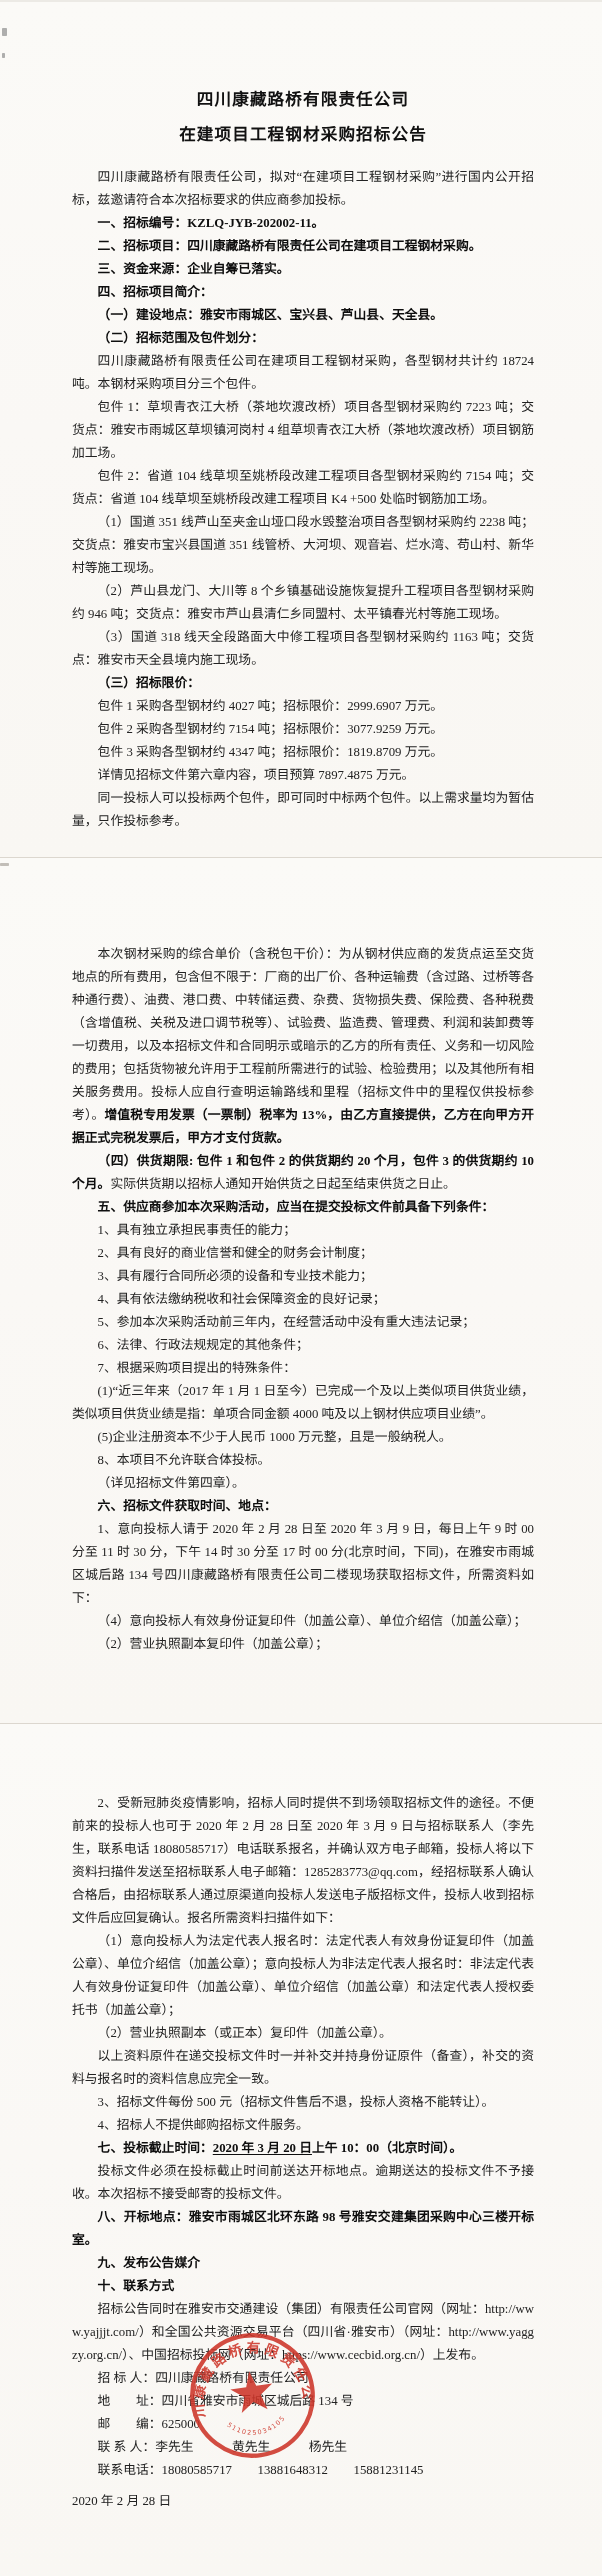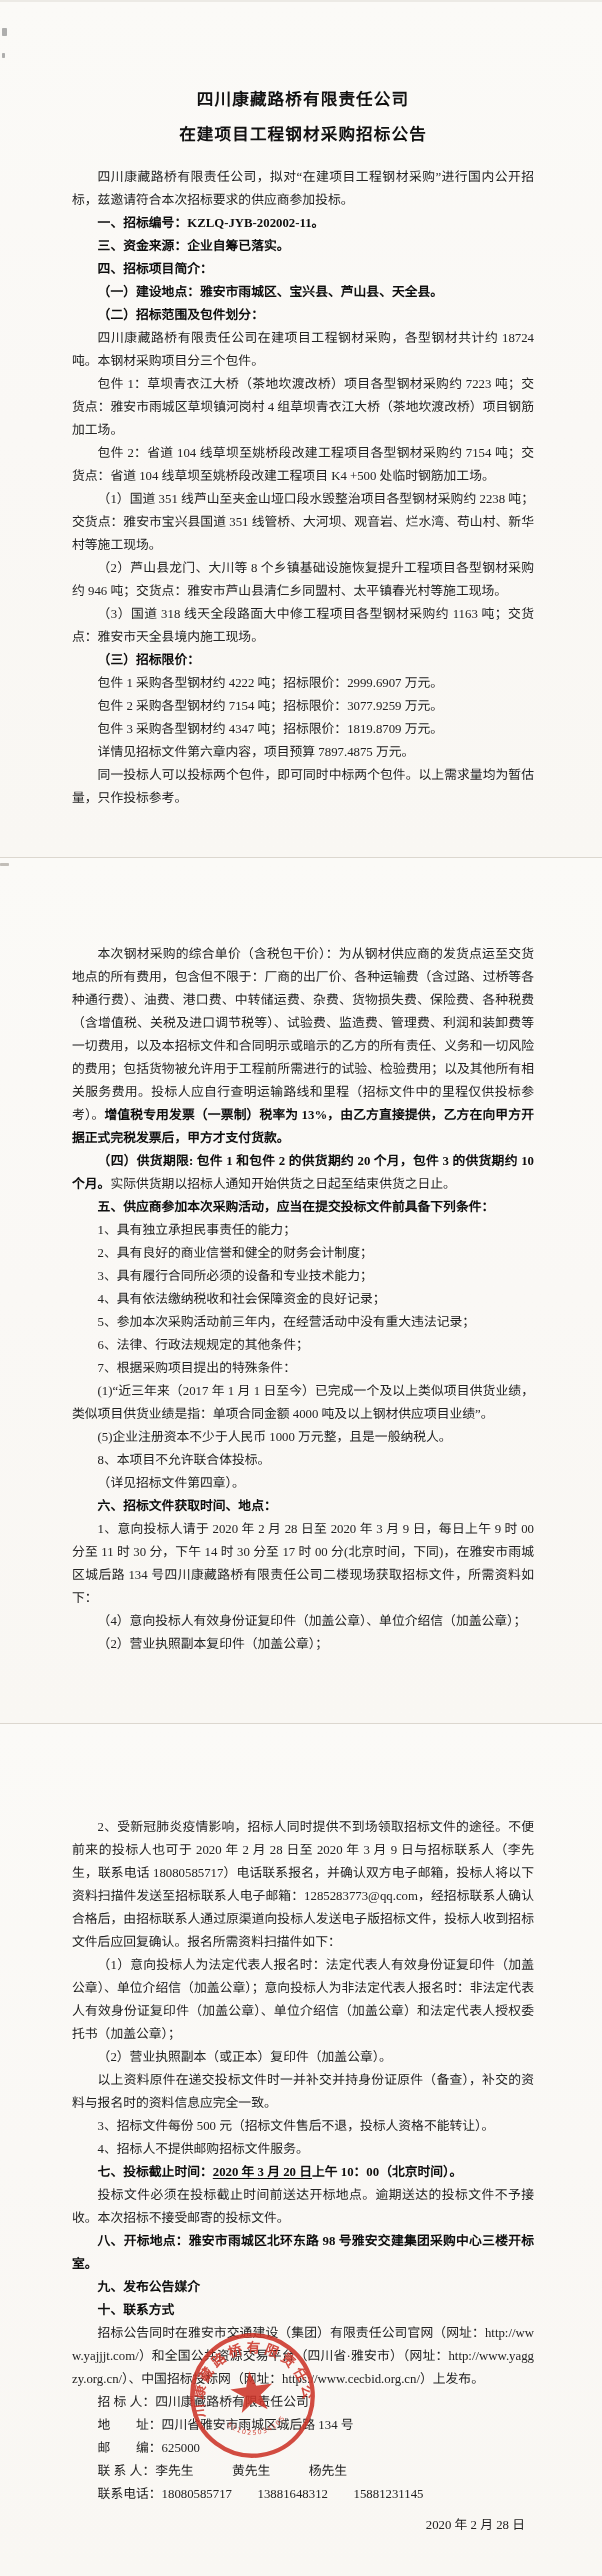--- a/index.html
+++ b/index.html
@@ -15,37 +15,37 @@
   }
   .page{
     position:relative;
     box-sizing:border-box;
     overflow:hidden;
     padding-left:72px;padding-right:68px;
     background:linear-gradient(180deg,#fbfaf7 0%,#faf8f5 50%,#f9f7f3 100%);
   }
   .page-1{height:857px;padding-top:87px;border-top:2.3px solid #eceae5;}
   .page-2{height:866px;padding-top:85px;border-top:1.5px solid #dcd7cf;}
-  .page-3{height:854px;padding-top:92px;border-top:1.5px solid #dcd7cf;}
+  .page-3{height:854px;padding-top:68px;border-top:1.5px solid #dcd7cf;}
   .title{
     margin:0 0 12px 0;
     font-size:16.6px;line-height:22.6px;
     font-weight:bold;text-align:center;
     letter-spacing:1.1px;color:#111;
   }
   .title.last{margin-bottom:19.6px;}
   .para{
     margin:0;
     font-size:12.8px;line-height:23px;
     text-align:justify;text-indent:2em;
     word-break:break-all;
   }
   .para .b{font-weight:bold;color:#0e0e0e;}
   .para .u{text-decoration:underline;text-underline-offset:2.3px;}
-  .para.right{text-align:right;text-indent:0;padding-right:9px;margin-top:7.5px;font-family:Liberation Serif, serif;}
+  .para.right{text-indent:0;padding-right:9px;margin-top:7.5px;font-family:Liberation Serif, serif;}
   .seal{
     position:absolute;left:188px;top:607px;
     width:129px;height:129px;
     opacity:.88;
     transform:rotate(-8deg);
     pointer-events:none;
   }
   .mark{position:absolute;background:#8d8d8d;border-radius:0.8px;opacity:.7;}
   .m1{left:1.5px;top:25.6px;width:5.3px;height:8.3px;}
   .m2{left:1.5px;top:51px;width:3.8px;height:5.3px;}
@@ -57,32 +57,33 @@
 <div class="doc">
 
   <section class="page page-1">
     <span class="mark m1"></span>
     <span class="mark m2"></span>
     <h1 class="title">四川康藏路桥有限责任公司</h1>
     <h1 class="title last">在建项目工程钢材采购招标公告</h1>
     <div class="content">
         <p class="para"><span>四川康藏路桥有限责任公司，拟对“在建项目工程钢材采购”进行国内公开招标，兹邀请符合本次招标要求的供应商参加投标。</span></p>
         <p class="para"><span class="b">一、招标编号：KZLQ-JYB-202002-11。</span></p>
+        <p class="para"><span class="b">二、招标项目：四川康藏路桥有限责任公司在建项目工程钢材采购。</span></p>
         <p class="para"><span class="b">三、资金来源：企业自筹已落实。</span></p>
         <p class="para"><span class="b">四、招标项目简介：</span></p>
         <p class="para"><span class="b">（一）建设地点：雅安市雨城区、宝兴县、芦山县、天全县。</span></p>
         <p class="para"><span class="b">（二）招标范围及包件划分：</span></p>
         <p class="para"><span>四川康藏路桥有限责任公司在建项目工程钢材采购，各型钢材共计约 18724 吨。本钢材采购项目分三个包件。</span></p>
         <p class="para"><span>包件 1：草坝青衣江大桥（茶地坎渡改桥）项目各型钢材采购约 7223 吨；交货点：雅安市雨城区草坝镇河岗村 4 组草坝青衣江大桥（茶地坎渡改桥）项目钢筋加工场。</span></p>
         <p class="para"><span>包件 2：省道 104 线草坝至姚桥段改建工程项目各型钢材采购约 7154 吨；交货点：省道 104 线草坝至姚桥段改建工程项目 K4 +500 处临时钢筋加工场。</span></p>
         <p class="para"><span>（1）国道 351 线芦山至夹金山垭口段水毁整治项目各型钢材采购约 2238 吨；交货点：雅安市宝兴县国道 351 线管桥、大河坝、观音岩、烂水湾、苟山村、新华村等施工现场。</span></p>
         <p class="para"><span>（2）芦山县龙门、大川等 8 个乡镇基础设施恢复提升工程项目各型钢材采购约 946 吨；交货点：雅安市芦山县清仁乡同盟村、太平镇春光村等施工现场。</span></p>
         <p class="para"><span>（3）国道 318 线天全段路面大中修工程项目各型钢材采购约 1163 吨；交货点：雅安市天全县境内施工现场。</span></p>
         <p class="para"><span class="b">（三）招标限价：</span></p>
-        <p class="para"><span>包件 1 采购各型钢材约 4222 吨；招标限价：2999.6907 万元。</span></p>
+        <p class="para"><span>包件 1 采购各型钢材约 4027 吨；招标限价：2999.6907 万元。</span></p>
         <p class="para"><span>包件 2 采购各型钢材约 7154 吨；招标限价：3077.9259 万元。</span></p>
         <p class="para"><span>包件 3 采购各型钢材约 4347 吨；招标限价：1819.8709 万元。</span></p>
         <p class="para"><span>详情见招标文件第六章内容，项目预算 7897.4875 万元。</span></p>
         <p class="para"><span>同一投标人可以投标两个包件，即可同时中标两个包件。以上需求量均为暂估量，只作投标参考。</span></p>
       </div>
   </section>
 
   <section class="page page-2">
     <span class="mark m3"></span>
     <div class="content">

